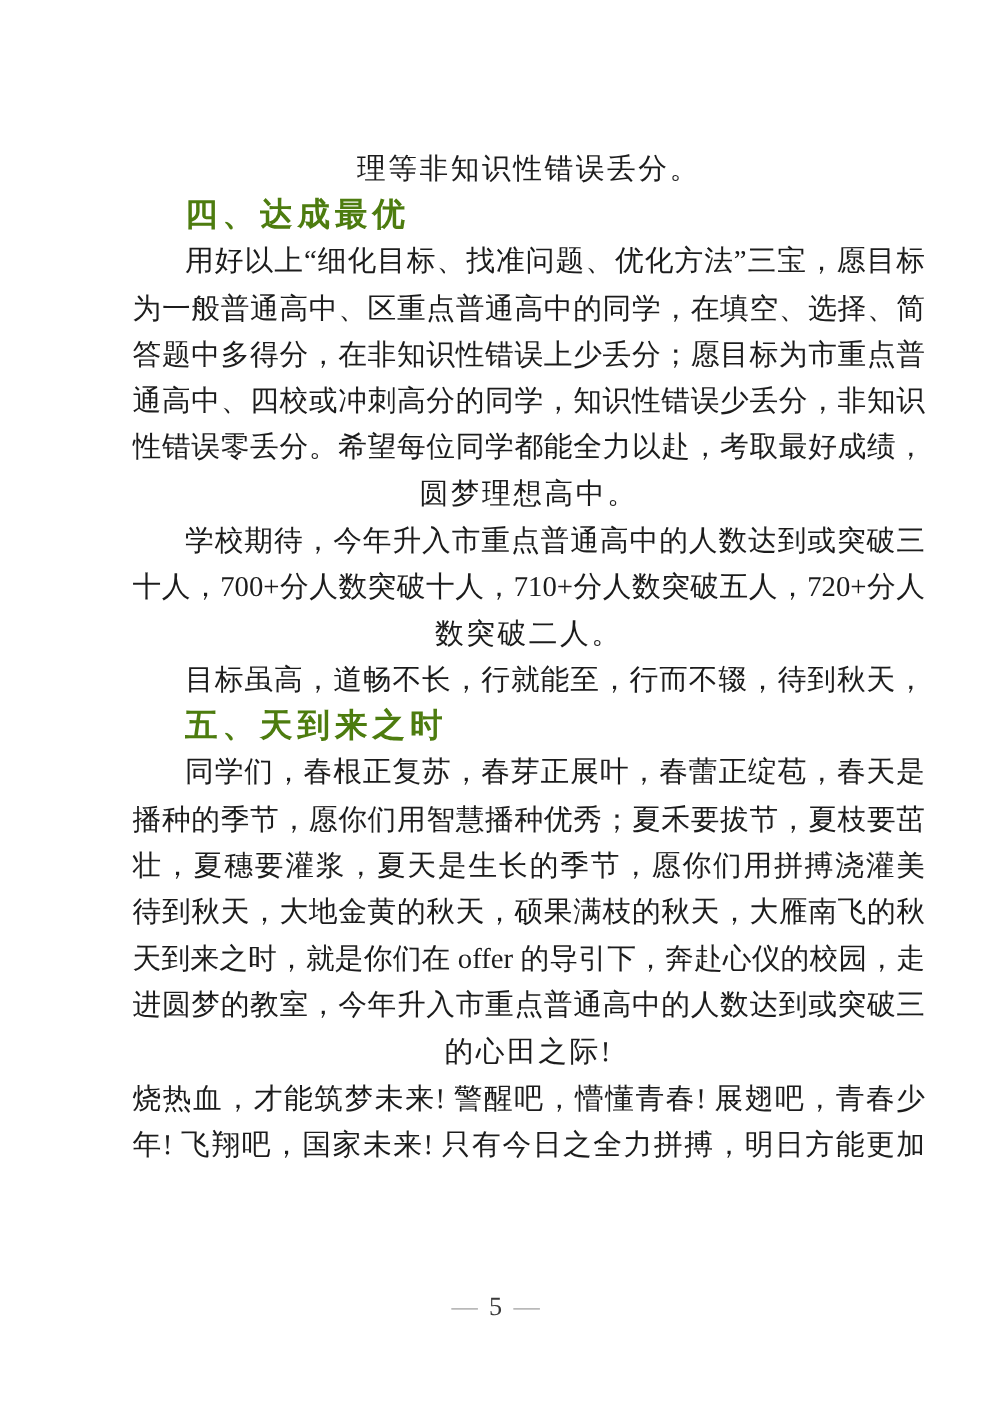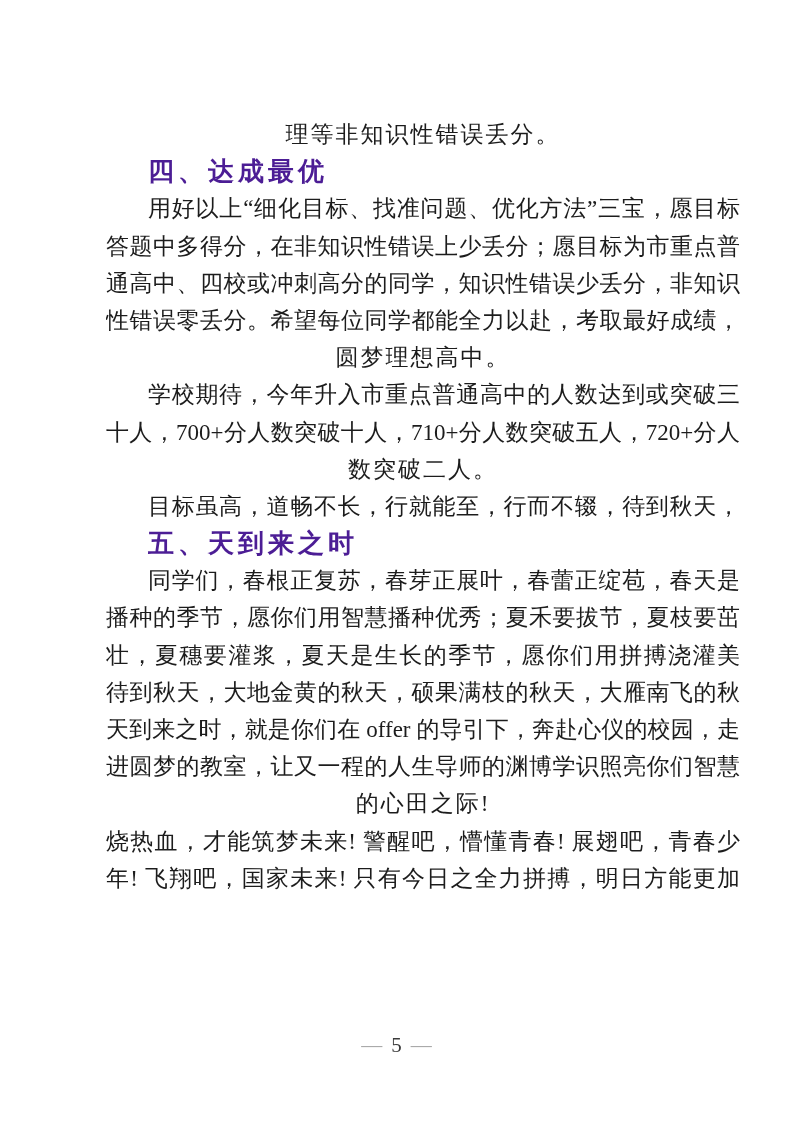--- a/index.html
+++ b/index.html
@@ -48,21 +48,21 @@
   
   .indent { text-indent: 42px; }
 
   
   .heading {
     font-family: "Liberation Sans", "DejaVu Sans", sans-serif;
     font-weight: 700;
     font-size: 26px;
     letter-spacing: 4px;
     padding-left: 42px;
-    color: #4c1d95;
+    color: #4d7c0f;
   }
 
   .page-footer {
     position: absolute;
     left: 0;
     top: 1030px;
     width: 100%;
     height: 30px;
     line-height: 30px;
     text-align: center;
@@ -76,39 +76,40 @@
 
 <main class="page">
 
   <section class="body-text">
 
     <p class="line last">理等非知识性错误丢分。</p>
 
     <h2 class="line heading">四、达成最优</h2>
 
     <p class="line j indent">用好以上“细化目标、找准问题、优化方法”三宝，愿目标</p>
+    <p class="line j">为一般普通高中、区重点普通高中的同学，在填空、选择、简</p>
     <p class="line j">答题中多得分，在非知识性错误上少丢分；愿目标为市重点普</p>
     <p class="line j">通高中、四校或冲刺高分的同学，知识性错误少丢分，非知识</p>
     <p class="line j">性错误零丢分。希望每位同学都能全力以赴，考取最好成绩，</p>
     <p class="line last">圆梦理想高中。</p>
 
     <p class="line j indent">学校期待，今年升入市重点普通高中的人数达到或突破三</p>
     <p class="line j">十人，700+分人数突破十人，710+分人数突破五人，720+分人</p>
     <p class="line last">数突破二人。</p>
 
     <p class="line j indent">目标虽高，道畅不长，行就能至，行而不辍，待到秋天，</p>
 
     <h2 class="line heading">五、天到来之时</h2>
 
     <p class="line j indent">同学们，春根正复苏，春芽正展叶，春蕾正绽苞，春天是</p>
     <p class="line j">播种的季节，愿你们用智慧播种优秀；夏禾要拔节，夏枝要茁</p>
     <p class="line j">壮，夏穗要灌浆，夏天是生长的季节，愿你们用拼搏浇灌美好；</p>
     <p class="line j">待到秋天，大地金黄的秋天，硕果满枝的秋天，大雁南飞的秋</p>
     <p class="line j">天到来之时，就是你们在 offer 的导引下，奔赴心仪的校园，走</p>
-    <p class="line j">进圆梦的教室，让又一程的人生导师的渊博学识照亮你们智慧</p>
+    <p class="line j">进圆梦的教室，今年升入市重点普通高中的人数达到或突破三</p>
     <p class="line last">的心田之际!</p>
 
     <p class="line j">烧热血，才能筑梦未来! 警醒吧，懵懂青春! 展翅吧，青春少</p>
     <p class="line j">年! 飞翔吧，国家未来! 只有今日之全力拼搏，明日方能更加</p>
 
   </section>
 
   <footer class="page-footer">
     <span class="dash">—</span><span class="page-num">5</span><span class="dash">—</span>
   </footer>

